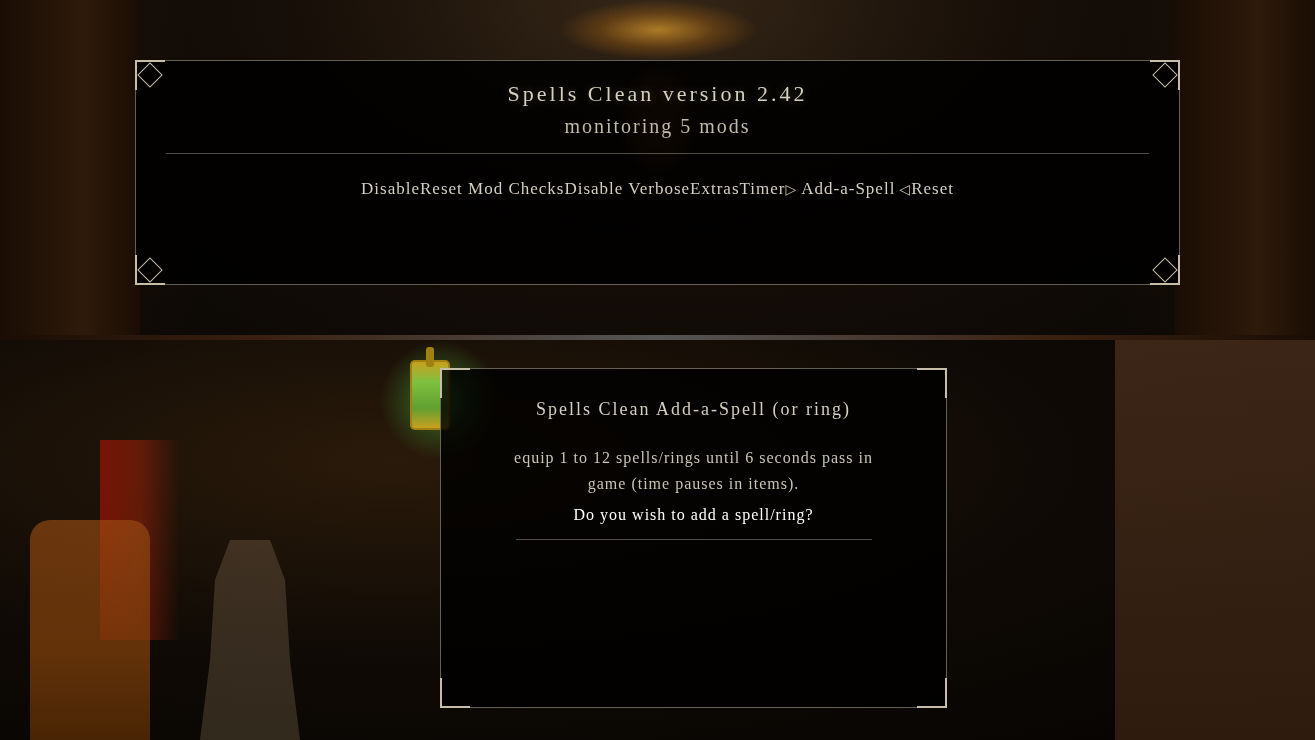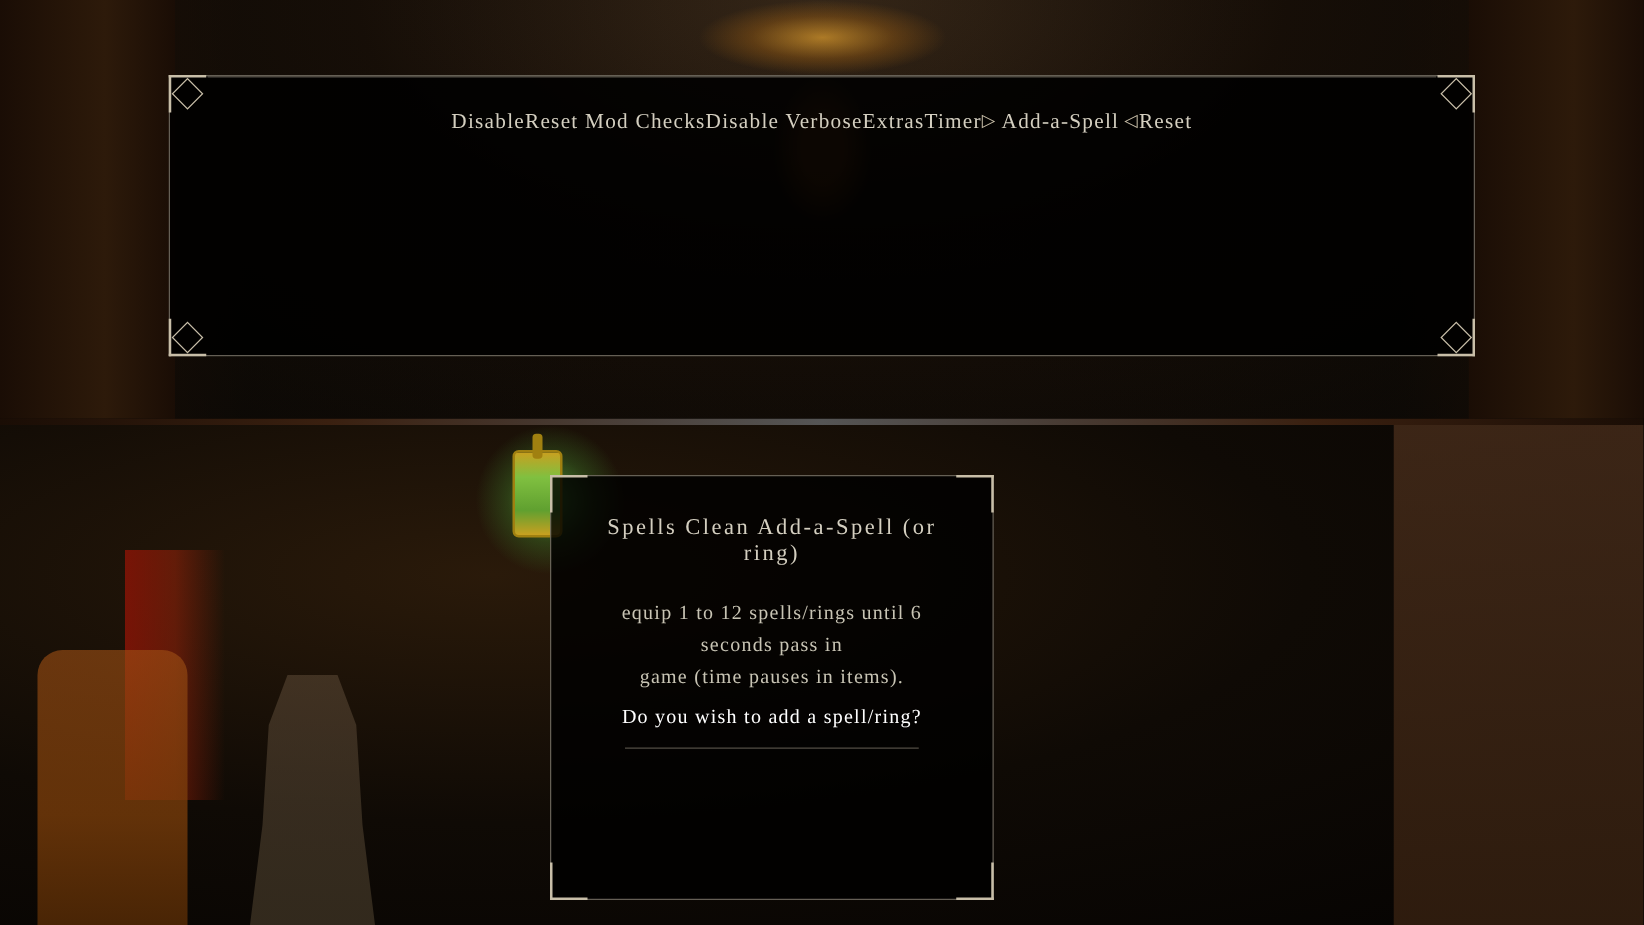--- a/index.html
+++ b/index.html
@@ -267,23 +267,23 @@
     }
 
     .arrow-icon {
       color: #c8bea8;
       font-size: 14px;
     }
 
     
     .bottom-panel {
       position: absolute;
-      top: 380px;
+      top: 368px;
       left: 440px;
-      width: 355px;
+      width: 507px;
       height: 340px;
       background: rgba(0, 0, 0, 0.82);
       border: 1px solid rgba(200, 190, 170, 0.5);
       z-index: 20;
     }
 
     .dialog-content {
       padding: 30px 30px 20px;
       text-align: center;
     }
@@ -349,20 +349,24 @@
 <div class="top-panel">
   <div class="corner corner-tl"></div>
   <div class="corner corner-tr"></div>
   <div class="corner corner-bl"></div>
   <div class="corner corner-br"></div>
   <div class="corner-deco deco-tl"></div>
   <div class="corner-deco deco-tr"></div>
   <div class="corner-deco deco-bl"></div>
   <div class="corner-deco deco-br"></div>
 
+  <div class="panel-header">
+    <div class="panel-title">Spells Clean version 2.42</div>
+    <div class="panel-subtitle">monitoring 5 mods</div>
+  </div>
 
   <div class="panel-divider"></div>
 
   <nav class="panel-menu">
     <div class="menu-item">Disable</div>
     <div class="menu-item">Reset Mod Checks</div>
     <div class="menu-item">Disable Verbose</div>
     <div class="menu-item">Extras</div>
     <div class="menu-item">Timer</div>
     <div class="menu-item menu-item-special">

